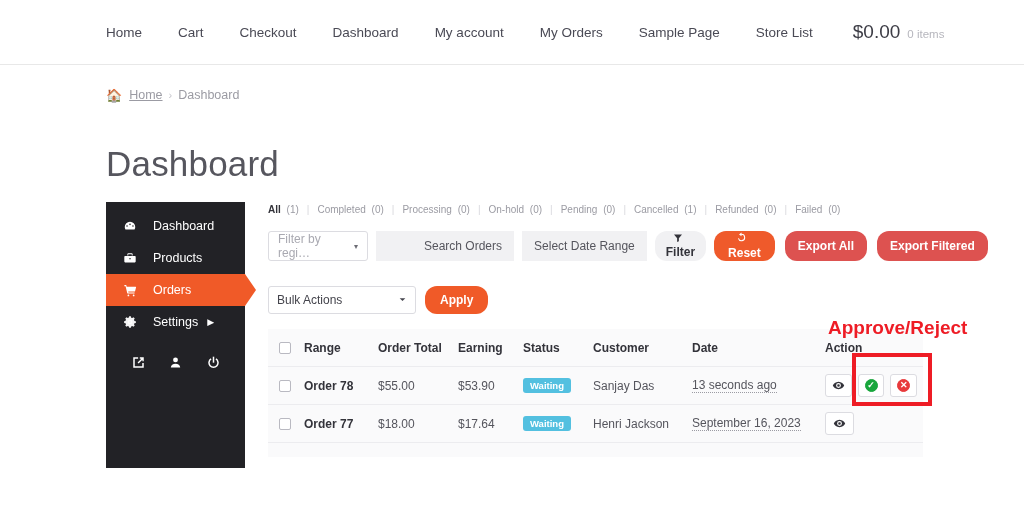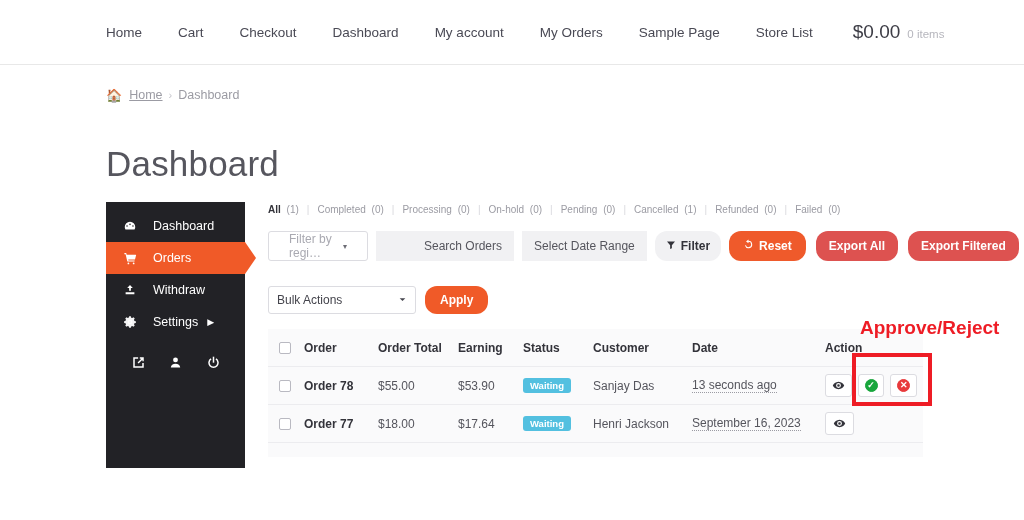--- a/index.html
+++ b/index.html
@@ -144,21 +144,21 @@
     margin-top: 16px;
     height: 30px;
     font-size: 12px;
   }
   .f-select {
     width: 100px;
     background: #fff;
     border: 1px solid #dcdce1;
     border-radius: 3px;
     display: flex; align-items: center; justify-content: space-between;
-    padding: 0 20px;
+    padding: 0 9px;
     color: #a9a9b1;
     cursor: pointer;
   }
   .f-select .caret { font-size: 8px; color: #6d6d75; }
   .f-input {
     background: #f1f1f3;
     border: none;
     display: flex; align-items: center;
     padding: 0 12px;
     color: #55555d;
@@ -167,20 +167,21 @@
     white-space: nowrap;
   }
   .f-input.search { min-width: 105px; padding-left: 48px; }
   .f-input.date { min-width: 100px; }
   .btn {
     display: inline-flex; align-items: center; justify-content: center;
     border: none; border-radius: 12px;
     cursor: pointer;
     white-space: nowrap;
     font-size: 12px;
+    flex-direction: column;
   }
   .btn-filter {
     background: #f1f1f3;
     color: #33333a;
     margin-left: 8px;
     padding: 0 11px;
     font-weight: bold;
   }
   .funnel-icon { margin-right: 5px; font-size: 11px; }
   .btn-reset {
@@ -286,21 +287,21 @@
   
   .annot-box {
     position: absolute;
     left: 584px; top: 24px;
     width: 80px; height: 53px;
     border: 4px solid #ee1c25;
     pointer-events: none;
   }
   .annot-label {
     position: absolute;
-    left: 592px; top: -12px;
+    left: 560px; top: -12px;
     color: #ee1c25;
     font-size: 19px;
     font-weight: bold;
     white-space: nowrap;
     pointer-events: none;
   }
 </style>
 </head>
 <body>
 
@@ -341,35 +342,35 @@
 
   <div class="sidebar">
     <div class="side-item">
       <span class="si-icon">
         <svg width="14" height="14" viewBox="0 0 16 16">
             <path d="M8 3a6 6 0 0 0-6 6 6 6 0 0 0 .8 3h10.4A6 6 0 0 0 14 9a6 6 0 0 0-6-6zm0 2.2a.9.9 0 1 1 0 1.8.9.9 0 0 1 0-1.8zM4.6 7a.9.9 0 1 1 0 1.8.9.9 0 0 1 0-1.8zm6.8 0a.9.9 0 1 1 0 1.8.9.9 0 0 1 0-1.8zM10.6 7.4l-2 2.2a.8.8 0 1 0 1.1 1z" fill="#fff"></path>
           </svg>
       </span>
       <span class="si-label">Dashboard</span>
     </div>
+    <div class="side-item">
+      <span class="si-icon">
+        <svg width="14" height="14" viewBox="0 0 16 16">
+            <path d="M6 2.6h4a1 1 0 0 1 1 1V5h-1V3.6H6V5H5V3.6a1 1 0 0 1 1-1zM2.4 5.6h11.2a.9.9 0 0 1 .9.9v5.6a.9.9 0 0 1-.9.9H2.4a.9.9 0 0 1-.9-.9V6.5a.9.9 0 0 1 .9-.9zm4.7 2.6v1.2h1.8V8.2z" fill="#fff"></path>
+          </svg>
+      </span>
+      <span class="si-label">Products</span>
+    </div>
     <div class="side-item active">
       <span class="si-icon">
         <svg width="15" height="14" viewBox="0 0 16 16">
             <path d="M1 2.4h2.1l.5 1.8h10.2a.6.6 0 0 1 .58.75l-1.1 4.2a.8.8 0 0 1-.77.6H5.4l.25 1h7v1.2H5a.8.8 0 0 1-.77-.6L2.4 3.6H1zM5.6 13.2a1 1 0 1 1 0 2 1 1 0 0 1 0-2zm6 0a1 1 0 1 1 0 2 1 1 0 0 1 0-2z" fill="#fff"></path>
           </svg>
       </span>
       <span class="si-label">Orders</span>
-    </div>
-    <div class="side-item">
-      <span class="si-icon">
-        <svg width="14" height="14" viewBox="0 0 16 16">
-            <path d="M8 2.2l3.2 3.4H9v3.2H7V5.6H4.8zM3 10.6h10v2.2H3z" fill="#fff"></path>
-          </svg>
-      </span>
-      <span class="si-label">Withdraw</span>
     </div>
     <div class="side-item">
       <span class="si-icon">
         <svg width="14" height="14" viewBox="0 0 16 16">
             <path d="M8 5.4a2.6 2.6 0 1 0 0 5.2 2.6 2.6 0 0 0 0-5.2zm0 1.5a1.1 1.1 0 1 1 0 2.2 1.1 1.1 0 0 1 0-2.2z" fill="#fff"></path>
             <path d="M7 1.4h2l.3 1.6 1.3.55 1.4-.85 1.4 1.4-.85 1.4.55 1.3 1.6.3v2l-1.6.3-.55 1.3.85 1.4-1.4 1.4-1.4-.85-1.3.55L9 14.6H7l-.3-1.6-1.3-.55-1.4.85-1.4-1.4.85-1.4L2.9 9.3l-1.6-.3v-2l1.6-.3.55-1.3-.85-1.4 1.4-1.4 1.4.85 1.3-.55z" fill="#fff" opacity="0.95"></path>
           </svg>
       </span>
       <span class="si-label">Settings</span>
       <span class="side-caret">▶</span>
@@ -481,21 +482,21 @@
         </span>
       </div>
       <div class="btn btn-apply">Apply</div>
     </div>
 
     <div class="orders-table">
       <div class="otr head">
         <div class="oc oc-check">
           <span class="chk"></span>
         </div>
-        <div class="oc oc-order">Order</div>
+        <div class="oc oc-order">Range</div>
         <div class="oc oc-total">Order Total</div>
         <div class="oc oc-earning">Earning</div>
         <div class="oc oc-status">Status</div>
         <div class="oc oc-customer">Customer</div>
         <div class="oc oc-date">Date</div>
         <div class="oc oc-action">Action</div>
       </div>
 
       <div class="otr">
         <div class="oc oc-check">

